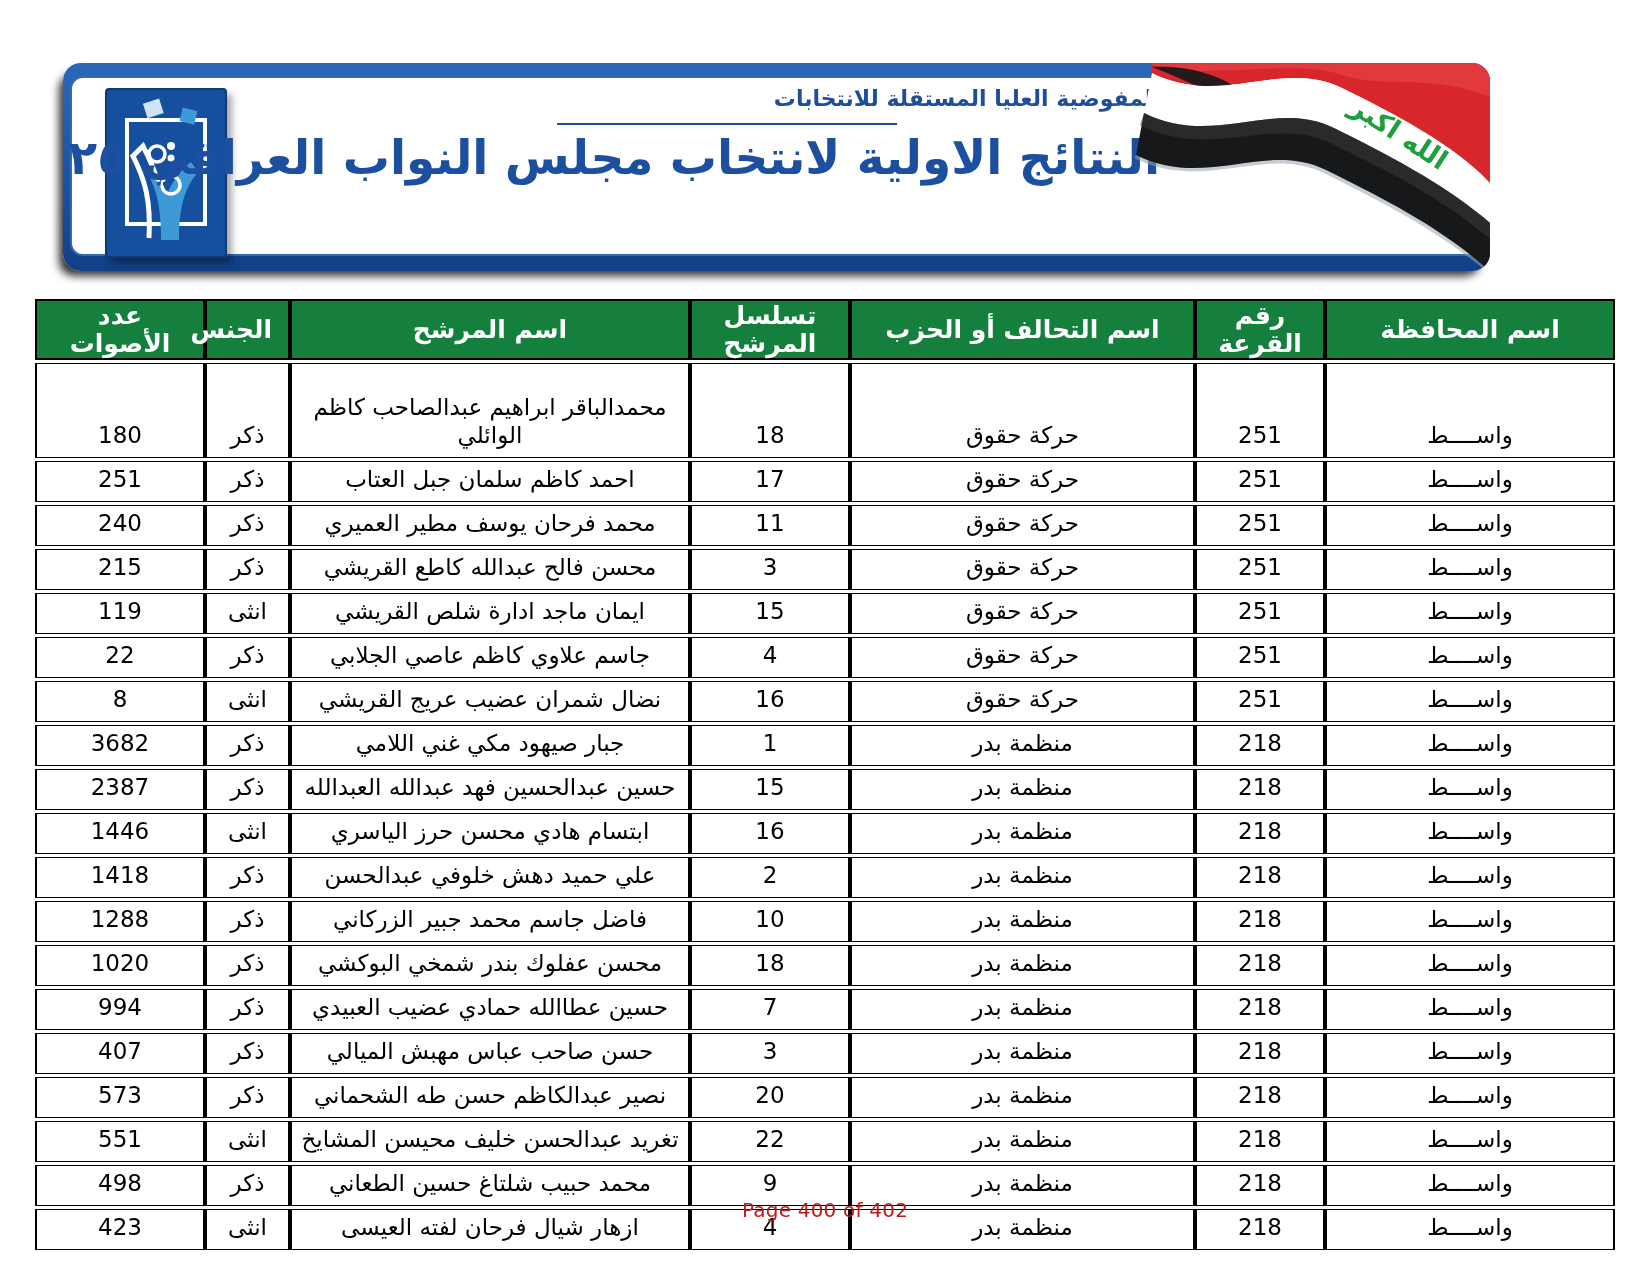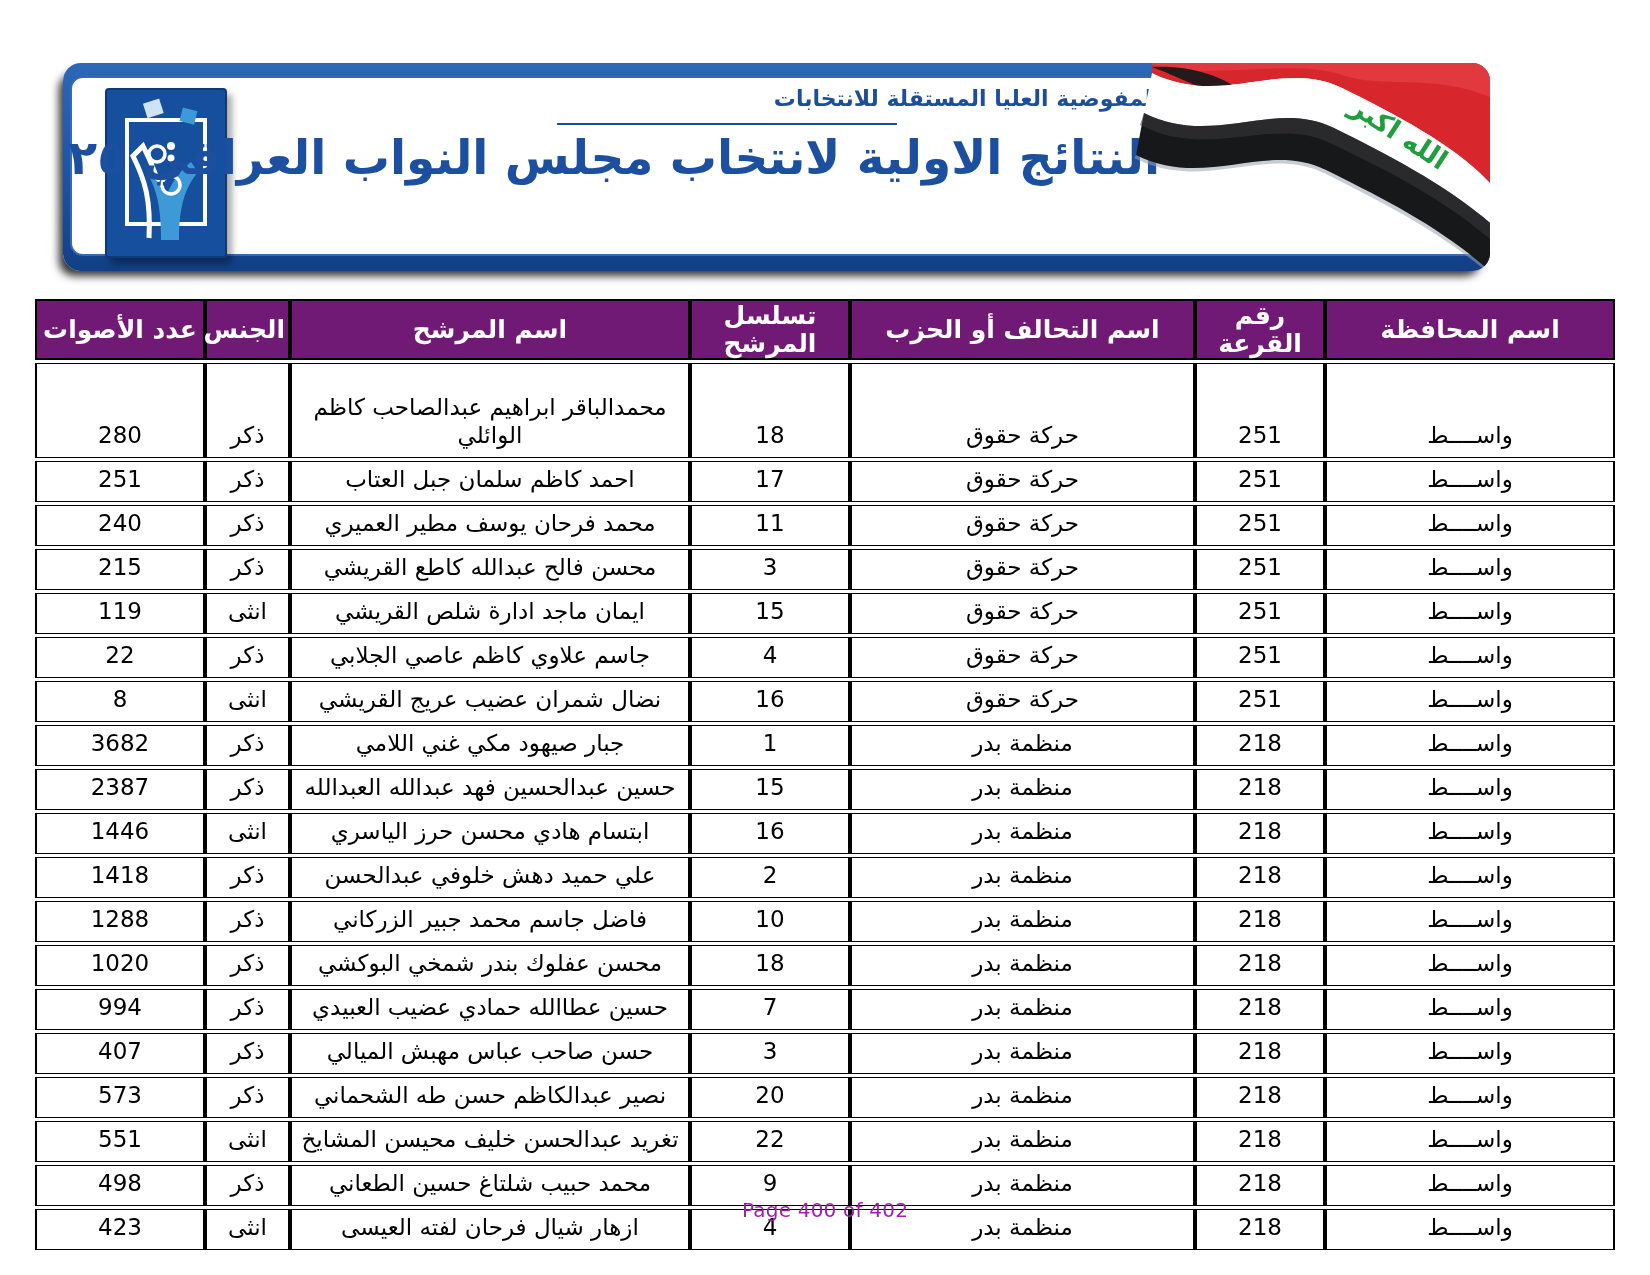--- a/index.html
+++ b/index.html
@@ -38,36 +38,36 @@
   }
   .flag-wrap{position:absolute;right:0;top:0;width:358px;height:208px;}
 
   
   .table-wrap{position:absolute;left:35px;top:296px;width:1580px;}
   table.results{
     width:1580px;table-layout:fixed;direction:rtl;
     border-collapse:separate;border-spacing:0 3px;
   }
   table.results th{
-    background:#701a75;color:#ffffff;font-size:25px;font-weight:bold;
-    border:2px solid #000;height:38px;padding:1px 3px;text-align:center;
+    background:#15803d;color:#ffffff;font-size:25px;font-weight:bold;
+    border:2px solid #000;height:38px;padding:1px 16px;text-align:center;
     vertical-align:middle;line-height:1.1;
   }
   table.results td{
     border:2px solid #000;border-top-width:1.5px;border-bottom-width:1.5px;
     font-size:23px;color:#000;text-align:center;vertical-align:bottom;
     padding:2px 8px 7px 8px;line-height:1.25;background:#fff;height:30px;
   }
   table.results tbody tr:first-child td{height:84px;}
   td.num{font-size:24px;}
 
   
   .page-footer{
     position:absolute;top:1198px;left:0;width:1650px;text-align:center;
-    font-size:20px;color:#a21caf;letter-spacing:0.2px;
+    font-size:20px;color:#b91c1c;letter-spacing:0.2px;
   }
 </style>
 </head>
 <body>
 
 <div class="header-band">
   <div class="header-box"></div>
 
   <div class="logo-wrap">
     <svg width="122" height="170" viewBox="0 0 122 170">
@@ -133,21 +133,21 @@
       </tr>
     </thead>
     <tbody>
   <tr>
     <td>واســــط</td>
     <td class="num">251</td>
     <td>حركة حقوق</td>
     <td class="num">18</td>
     <td>محمدالباقر ابراهيم عبدالصاحب كاظم الوائلي</td>
     <td>ذكر</td>
-    <td class="num">280</td>
+    <td class="num">180</td>
   </tr>
 
   <tr>
     <td>واســــط</td>
     <td class="num">251</td>
     <td>حركة حقوق</td>
     <td class="num">17</td>
     <td>احمد كاظم سلمان جبل العتاب</td>
     <td>ذكر</td>
     <td class="num">251</td>

